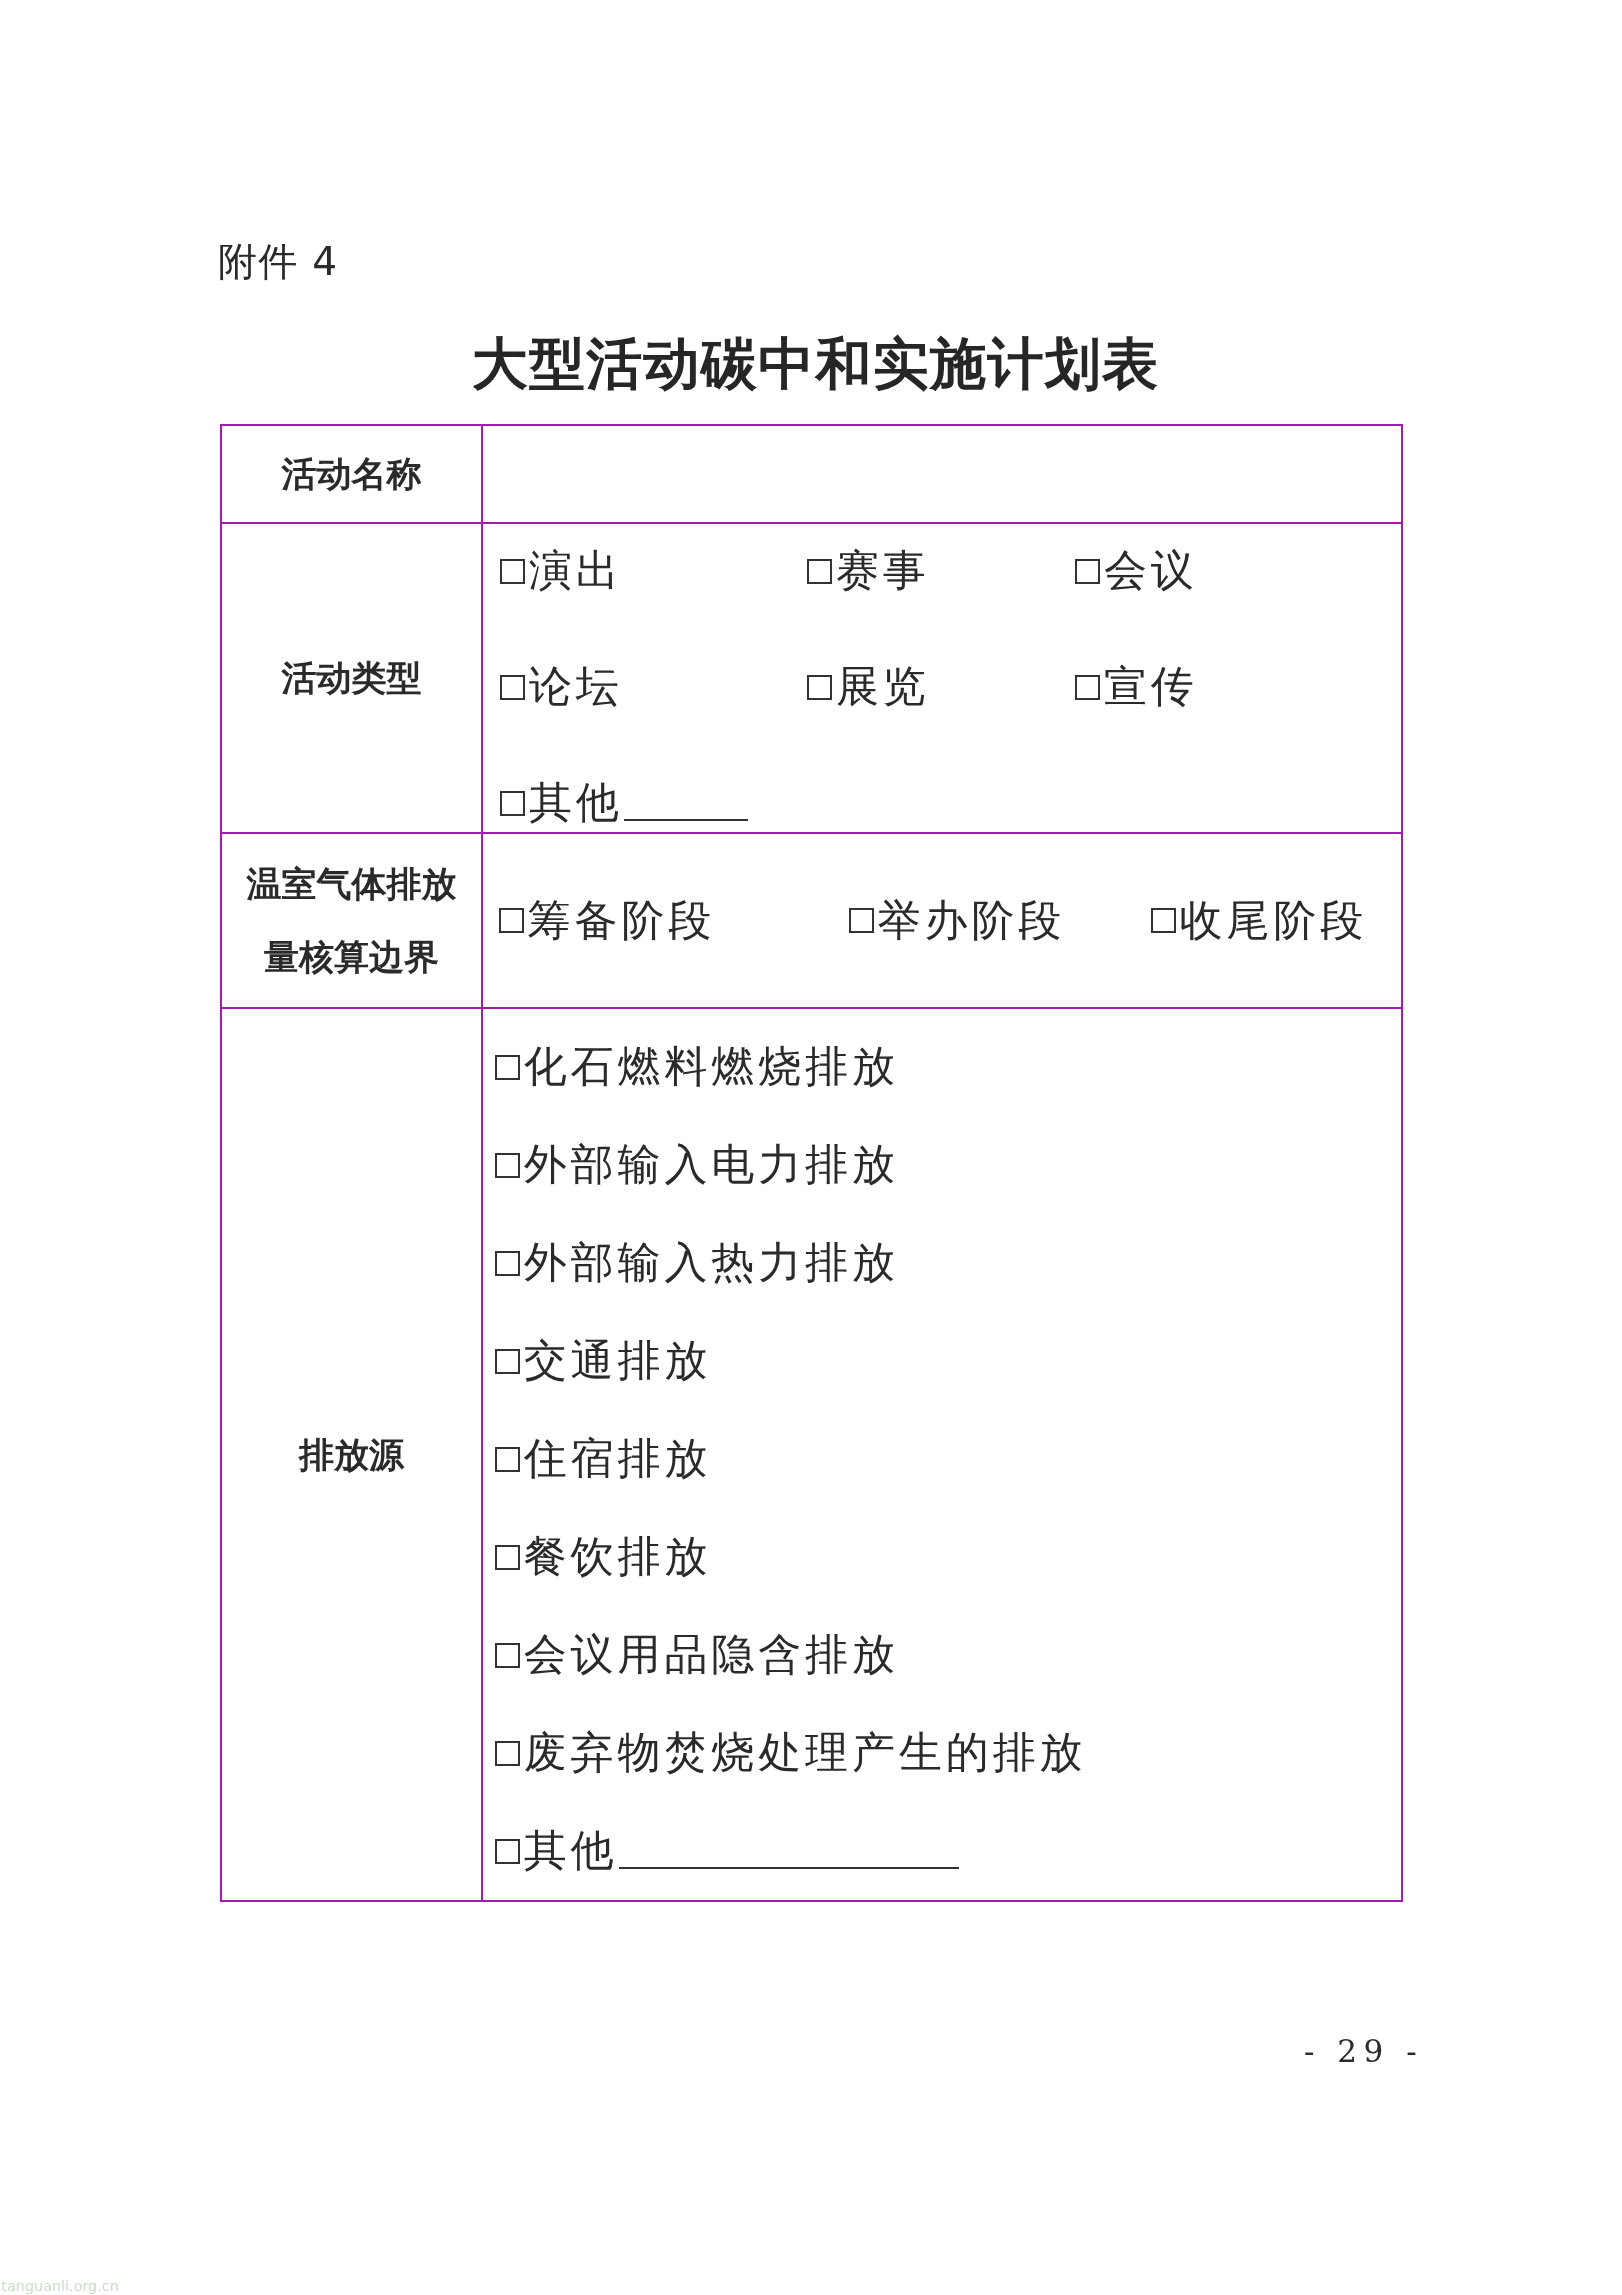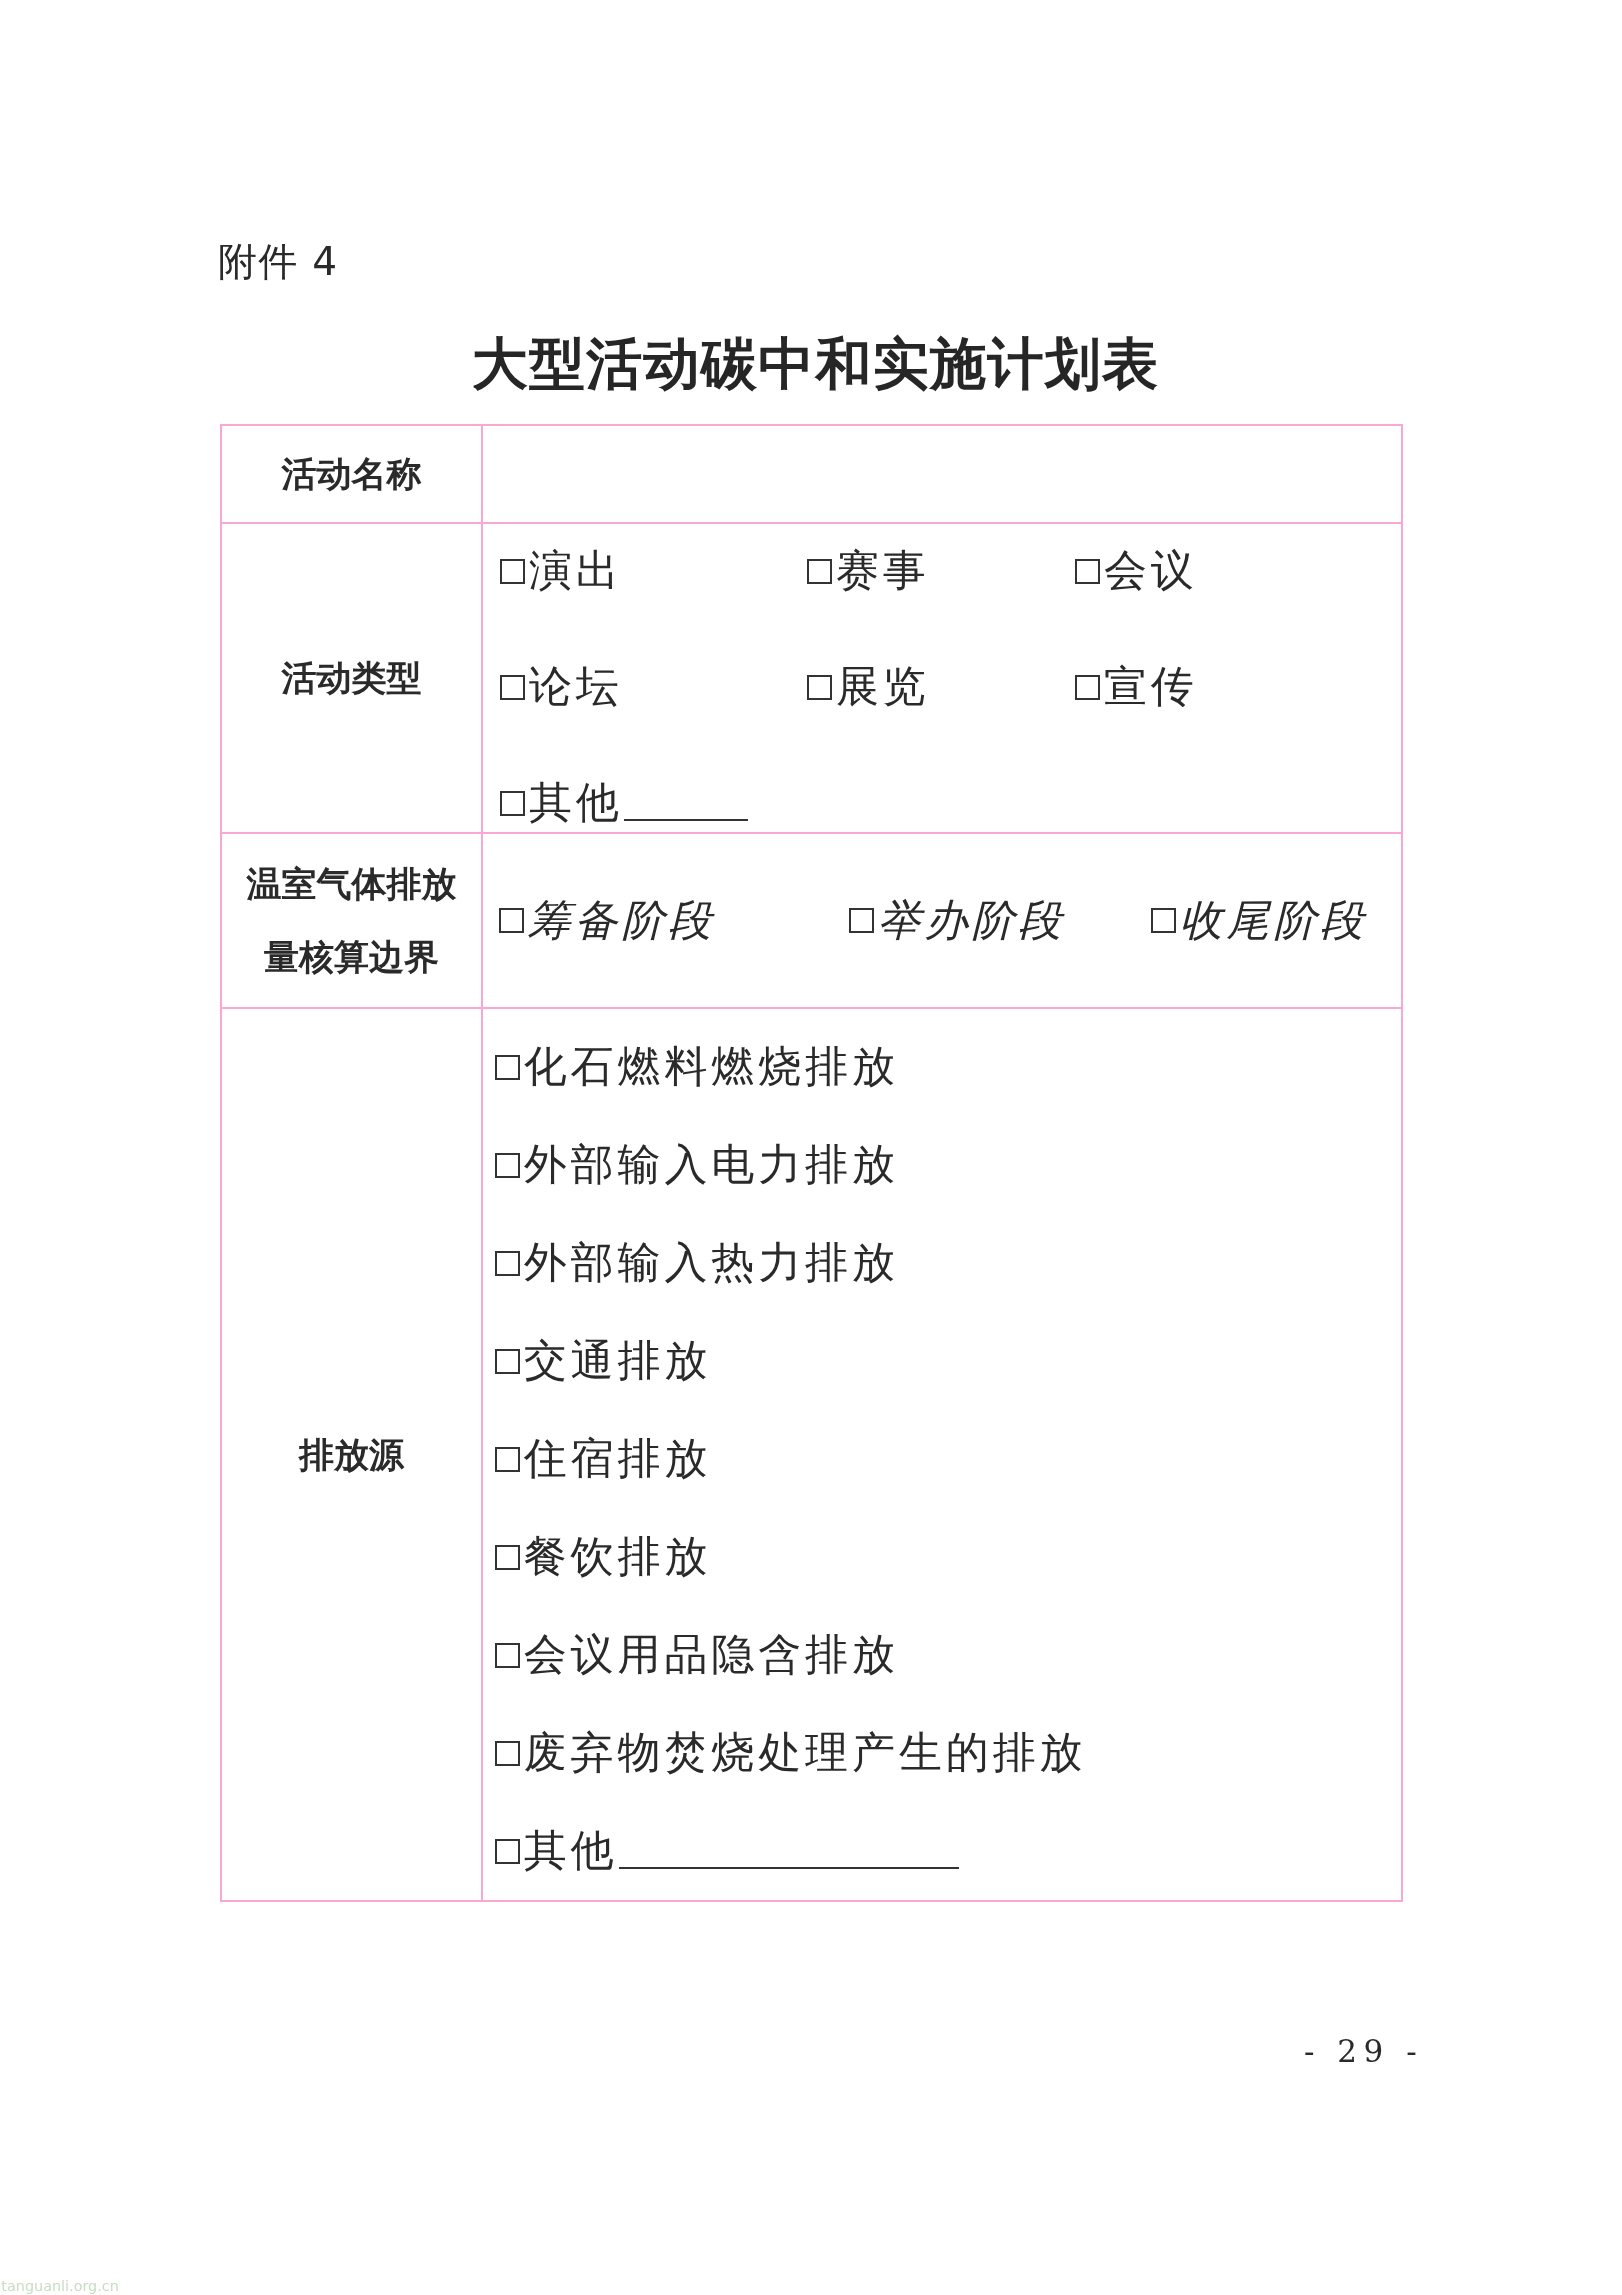--- a/index.html
+++ b/index.html
@@ -1,31 +1,31 @@
 <!DOCTYPE html>
 <html style="font-size:10.5px"><head>
 <meta charset="utf-8">
 <style>
   html, body { margin:0; padding:0; }
   body { width:1623px; height:2295px; background:#ffffff; position:relative; overflow:hidden; color:#222; font-family:"DejaVu Serif", serif; }
   .annex { position:absolute; left:218px; top:235px; font-size:39px; font-family:"DejaVu Sans", sans-serif; color:#2a2a2a; letter-spacing:1.3px; }
   .title { position:absolute; left:0; width:1623px; top:327px; text-align:center; font-size:56px; font-weight:bold; color:#262626; letter-spacing:1.3px; padding-left:8px; box-sizing:border-box; }
   table.plan { position:absolute; left:220px; top:424px; width:1183px; border-collapse:collapse; table-layout:fixed; }
-  table.plan td { border:2px solid #f9a8d4; vertical-align:middle; padding:0; }
+  table.plan td { border:2px solid #a21caf; vertical-align:middle; padding:0; }
   td.label { width:259px; text-align:center; font-size:35px; font-weight:bold; font-family:"DejaVu Sans", sans-serif; color:#2a2a2a; line-height:72px; }
   td.label .l2 { display:block; line-height:73px; }
   td.content { font-size:43px; color:#2a2a2a; }
   .row-name { height:98px; }
   .row-type { height:296px; }
   .row-bound { height:175px; }
   .row-src { height:883px; }
   .opt { display:inline-flex; align-items:center; white-space:nowrap; letter-spacing:3.9px; }
   .box { display:inline-block; width:25px; height:25px; border:2px solid #333; margin-right:3.9px; box-sizing:border-box; flex:none; }
   .type-grid { padding:18.3px 0 0 17px; display:grid; grid-template-columns:307px 268px 262px; row-gap:58px; }
-  .bound-row { padding-left:15.7px; display:flex;font-style:italic; }
+  .bound-row { padding-left:15.7px; display:flex; }
   .bound-row .opt:nth-child(1) { width:350px; }
   .bound-row .opt:nth-child(2) { width:302px; }
   .src-list { padding:9.2px 0 0 11.8px; display:flex; flex-direction:column; }
   .src-list .opt { height:98px; }
   .blank { display:inline-block; border-bottom:2.6px solid #333; height:33px; margin-left:1.3px; }
   .blank.short { width:124px; }
   .blank.long { width:340px; }
   .page-no { position:absolute; left:1304px; top:2033px; font-size:31px; letter-spacing:6.5px; color:#2a2a2a; }
   .watermark { position:absolute; left:1.3px; top:2278px; font-size:14.4px; color:#c8dcc4; font-family:"DejaVu Sans", sans-serif; }
 </style>

